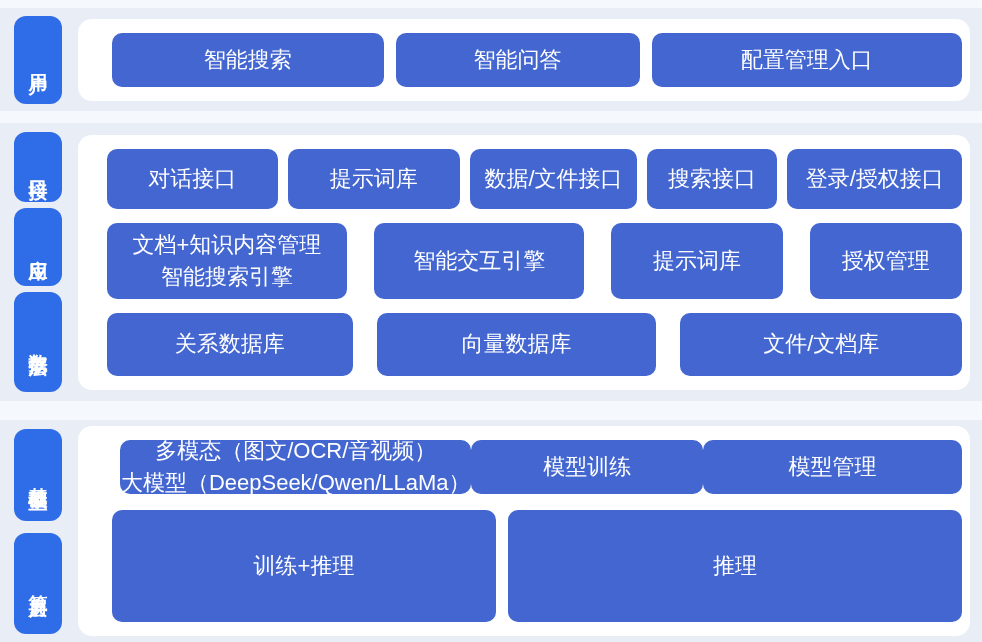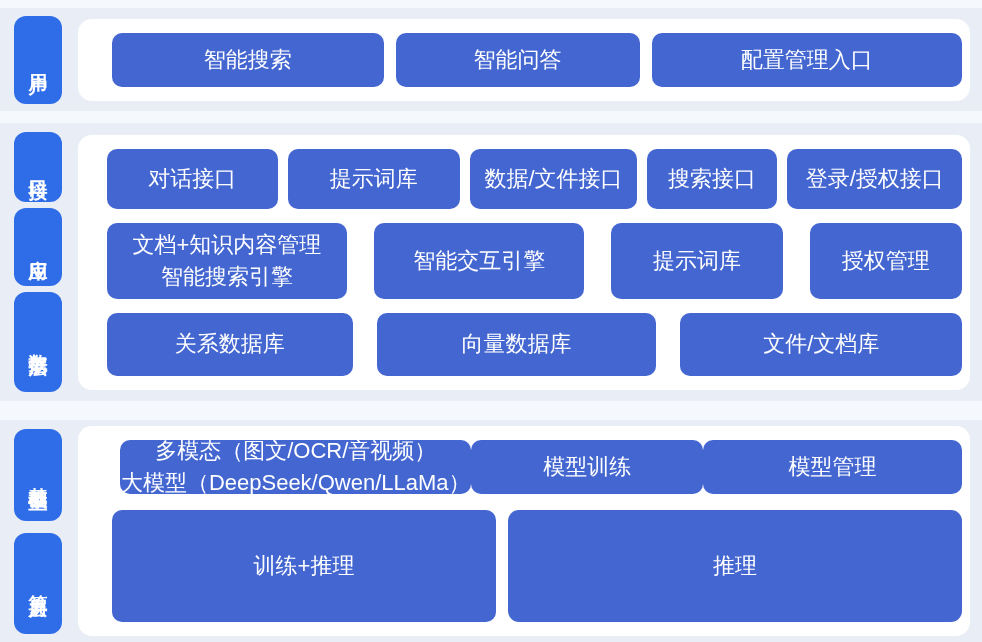--- a/index.html
+++ b/index.html
@@ -132,17 +132,17 @@
       </div>
       <div class="panel" style="row-gap: 16px;">
         <div class="btn-row" style="height: 54px;  padding-left: 8px;">
           <div class="blk" style="flex: 331 1 0%;">多模态（图文/OCR/音视频）
 大模型（DeepSeek/Qwen/LLaMa）</div>
           <div class="blk" style="flex: 218 1 0%;">模型训练</div>
           <div class="blk" style="flex: 244 1 0%;">模型管理</div>
         </div>
         <div class="btn-row" style="height: 112px; gap: 12px;">
           <div class="blk" style="flex: 385 1 0%;">训练+推理</div>
-          <div class="blk" style="flex: 455 1 0%; border-radius: 11px;">推理</div>
+          <div class="blk" style="flex: 455 1 0%;">推理</div>
         </div>
       </div>
     </section>
   </div>
 
 </body></html>

